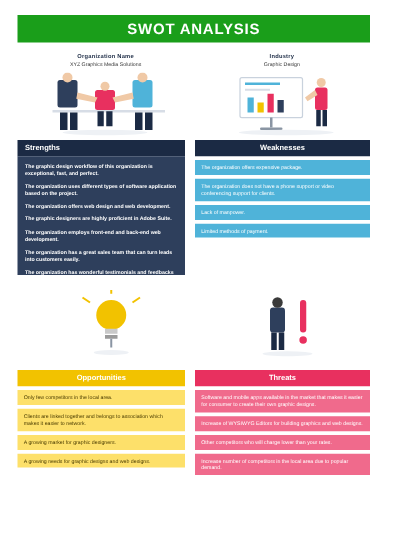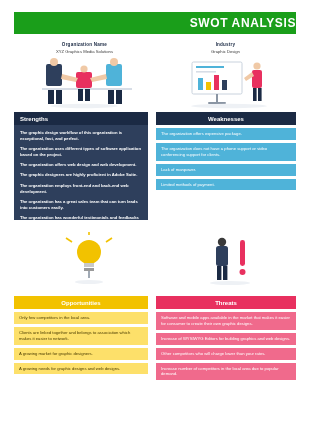--- a/index.html
+++ b/index.html
@@ -13,21 +13,21 @@
     position: relative;
     width: 310px; height: 438px;
     background: #ffffff;
   }
   
   .header-bar {
     position: absolute;
     left: 14px; top: 12px;
     width: 282px; height: 22px;
     background: #1a9e1a;
-    display: flex; align-items: center; justify-content: flex-end;
+    display: flex; align-items: center; justify-content: center;
   }
   .header-title {
     color: #ffffff;
     font-size: 12px;
     font-weight: bold;
     letter-spacing: 0.6px;
   }
   
   .meta-row {
     position: absolute;

